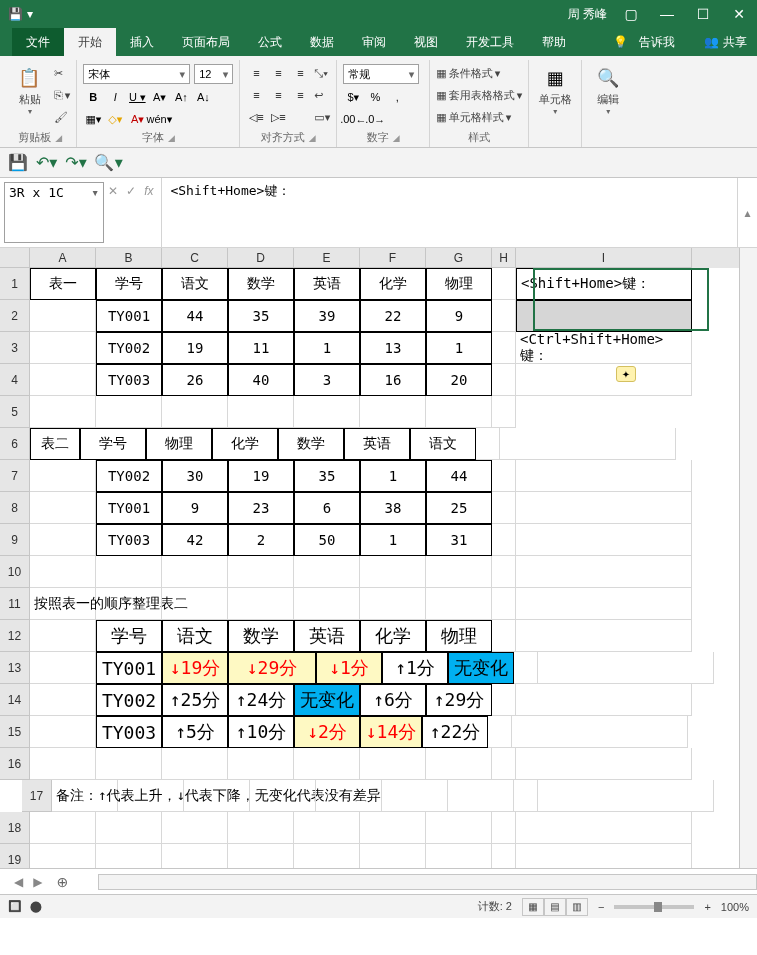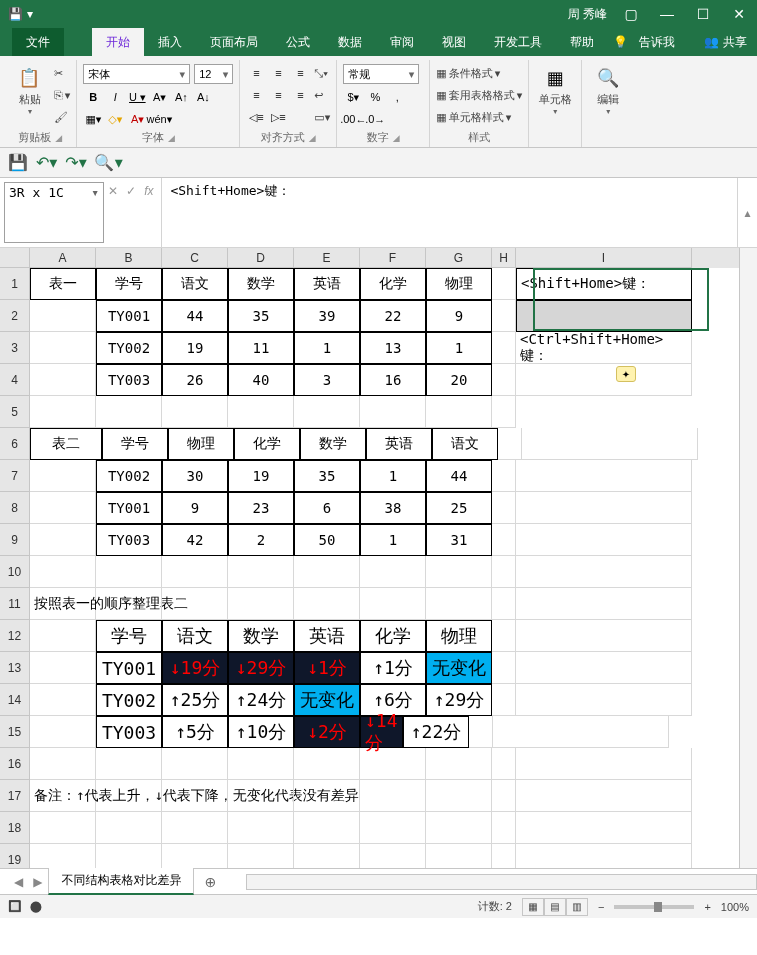--- a/index.html
+++ b/index.html
@@ -10,21 +10,21 @@
 .titlebar .left-icons { display: flex; gap: 4px; }
 .titlebar .title { position: absolute; left: 50%; transform: translateX(-50%); font-size: 12px; }
 .titlebar .user { position: absolute; right: 150px; }
 .titlebar .win-controls { position: absolute; right: 0; display: flex; }
 .titlebar .win-controls span { width: 36px; height: 28px; display: flex; align-items: center; justify-content: center; font-size: 14px; }
 
 
 .ribbon-tabs { height: 28px; background: #217346; color: #fff; display: flex; align-items: center; padding-left: 12px; }
 .ribbon-tabs .tab { padding: 0 14px; height: 28px; display: flex; align-items: center; cursor: pointer; }
 .ribbon-tabs .tab.file { background: #0e5c2f; }
-.ribbon-tabs .tab.active { background: #f3f3f3; color: #6d28d9; margin-left: 28px; }
+.ribbon-tabs .tab.active { background: #f3f3f3; color: #404040; }
 .ribbon-tabs .right { margin-left: auto; display: flex; align-items: center; padding-right: 10px; gap: 10px; }
 
 
 .ribbon { height: 92px; background: #f3f3f3; border-bottom: 1px solid #c6c6c6; display: flex; padding: 4px 4px 0 4px; }
 .group { border-right: 1px solid #d4d4d4; padding: 2px 6px 0 6px; display: flex; flex-direction: column; justify-content: space-between; }
 .group-content { flex: 1; display: flex; gap: 4px; }
 .group-label { font-size: 11px; color: #666; text-align: center; padding: 2px 0; display: flex; justify-content: center; align-items: center; gap: 4px; }
 .group-label .launcher { color: #999; font-size: 9px; }
 
 .big-btn { display: flex; flex-direction: column; align-items: center; width: 40px; padding-top: 4px; }
@@ -52,21 +52,21 @@
 
 .sheet-area { position: relative; height: 620px; display: flex; }
 .headers { height: 20px; background: #e6e6e6; display: flex; }
 .colhdr { border-right: 1px solid #c6c6c6; border-bottom: 1px solid #c6c6c6; display: flex; align-items: center; justify-content: center; font-size: 12px; color: #333; }
 .corner { width: 30px; height: 20px; background: #e6e6e6; border-right: 1px solid #c6c6c6; border-bottom: 1px solid #c6c6c6; }
 .row { display: flex; height: 32px; }
 .rowhdr { width: 30px; background: #e6e6e6; border-right: 1px solid #c6c6c6; border-bottom: 1px solid #c6c6c6; display: flex; align-items: center; justify-content: center; font-size: 12px; color: #333; }
 .cell { border-right: 1px solid #d8d8d8; border-bottom: 1px solid #d8d8d8; display: flex; align-items: center; font-family: SimSun, monospace; font-size: 14px; padding: 0 4px; position: relative; }
 .cell.c { justify-content: center; }
 .cell.border { border: 1px solid #000; }
-.cell.yellow { background: #0f172a; }
+.cell.yellow { background: #fef9c3; }
 .cell.blue { background: #00b0f0; }
 .cell .up { color: #000; }
 .cell .down { color: #ff0000; }
 .cell.big { font-size: 18px; }
 .scroll-v { width: 18px; background: #f3f3f3; border-left: 1px solid #c6c6c6; }
 .selection { position: absolute; border: 2px solid #217346; pointer-events: none; }
 .cursor-ind { position: absolute; width: 20px; height: 16px; background: #fff3b0; border: 1px solid #d4c060; border-radius: 3px; display: flex; align-items: center; justify-content: center; font-size: 10px; }
 
 
 .sheet-tabs { height: 26px; background: #fff; border-top: 1px solid #c6c6c6; display: flex; align-items: center; padding-left: 10px; gap: 2px; }
@@ -361,21 +361,21 @@
           <div class="cell" style="width: 66px;"></div>
           <div class="cell" style="width: 66px;"></div>
           <div class="cell" style="width: 66px;"></div>
           <div class="cell" style="width: 66px;"></div>
           <div class="cell" style="width: 66px;"></div>
           <div class="cell" style="width: 66px;"></div>
           <div class="cell" style="width: 24px;"></div>
         </div>
         <div class="row" style="height: 32px;">
           <div class="rowhdr" style="height: 32px;">6</div>
-          <div class="cell c border" style="width: 72px;">表二</div>
+          <div class="cell c border" style="width: 50px;">表二</div>
           <div class="cell c border" style="width: 66px;">学号</div>
           <div class="cell c border" style="width: 66px;">物理</div>
           <div class="cell c border" style="width: 66px;">化学</div>
           <div class="cell c border" style="width: 66px;">数学</div>
           <div class="cell c border" style="width: 66px;">英语</div>
           <div class="cell c border" style="width: 66px;">语文</div>
           <div class="cell" style="width: 24px;"></div>
           <div class="cell" style="width: 176px;"></div>
         </div>
         <div class="row" style="height: 32px;">
@@ -450,21 +450,21 @@
           <div class="cell" style="width: 24px;"></div>
           <div class="cell" style="width: 176px;"></div>
         </div>
         <div class="row" style="height: 32px;">
           <div class="rowhdr" style="height: 32px;">13</div>
           <div class="cell" style="width: 66px;"></div>
           <div class="cell c border big" style="width: 66px;">TY001</div>
           <div class="cell c border yellow big" style="width: 66px;">
             <span class="down">↓19分</span>
           </div>
-          <div class="cell c border yellow big" style="width: 66px;">
+          <div class="cell c border yellow big" style="width: 88px;">
             <span class="down">↓29分</span>
           </div>
           <div class="cell c border yellow big" style="width: 66px;">
             <span class="down">↓1分</span>
           </div>
           <div class="cell c border big" style="width: 66px;">
             <span class="up">↑1分</span>
           </div>
           <div class="cell c border blue big" style="width: 66px;">无变化</div>
           <div class="cell" style="width: 24px;"></div>
@@ -496,21 +496,21 @@
           <div class="cell c border big" style="width: 66px;">TY003</div>
           <div class="cell c border big" style="width: 66px;">
             <span class="up">↑5分</span>
           </div>
           <div class="cell c border big" style="width: 66px;">
             <span class="up">↑10分</span>
           </div>
           <div class="cell c border yellow big" style="width: 66px;">
             <span class="down">↓2分</span>
           </div>
-          <div class="cell c border yellow big" style="width: 43px;">
+          <div class="cell c border yellow big" style="width: 62px;">
             <span class="down">↓14分</span>
           </div>
           <div class="cell c border big" style="width: 66px;">
             <span class="up">↑22分</span>
           </div>
           <div class="cell" style="width: 24px;"></div>
           <div class="cell" style="width: 176px;"></div>
         </div>
         <div class="row" style="height: 32px;">
           <div class="rowhdr" style="height: 32px;">16</div>
@@ -518,21 +518,21 @@
           <div class="cell" style="width: 66px;"></div>
           <div class="cell" style="width: 66px;"></div>
           <div class="cell" style="width: 66px;"></div>
           <div class="cell" style="width: 66px;"></div>
           <div class="cell" style="width: 66px;"></div>
           <div class="cell" style="width: 66px;"></div>
           <div class="cell" style="width: 24px;"></div>
           <div class="cell" style="width: 176px;"></div>
         </div>
         <div class="row" style="height: 32px;">
-          <div class="rowhdr" style="height: 32px;">17</div>
+          <div class="rowhdr" style="height: 32px; margin-left: 22px;">17</div>
           <div class="cell" style="width: 66px; white-space: nowrap; overflow: visible;">备注：↑代表上升，↓代表下降，无变化代表没有差异</div>
           <div class="cell" style="width: 66px;"></div>
           <div class="cell" style="width: 66px;"></div>
           <div class="cell" style="width: 66px;"></div>
           <div class="cell" style="width: 66px;"></div>
           <div class="cell" style="width: 66px;"></div>
           <div class="cell" style="width: 66px;"></div>
           <div class="cell" style="width: 24px;"></div>
           <div class="cell" style="width: 176px;"></div>
         </div>
@@ -564,21 +564,20 @@
 
     <div class="selection" style="left:533px;top:20px;width:176px;height:63px"></div>
     <div class="cursor-ind" style="left:616px;top:118px">✦</div>
   </div>
   <div class="scroll-v"></div>
 </div>
 
 <div class="sheet-tabs">
   <span class="nav">◀</span>
   <span class="nav">▶</span>
-  <div class="sheet-tab active">不同结构表格对比差异</div>
   <span class="add">⊕</span>
   <div class="scroll-h"></div>
 </div>
 
 <div class="statusbar">
   <div class="left">
     <span>🔲</span>
     <span>⬤</span>
   </div>
   <div class="right">

